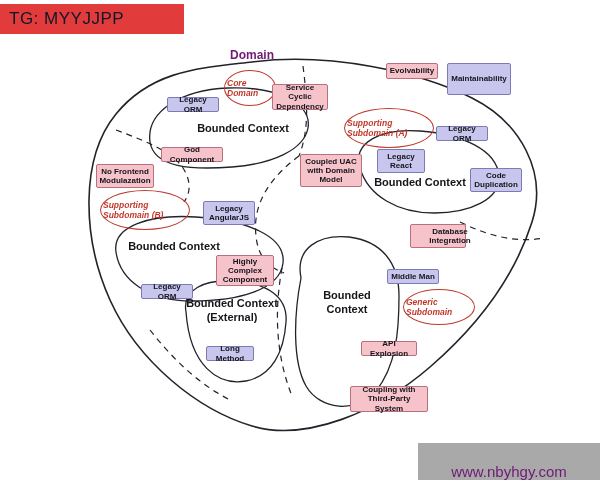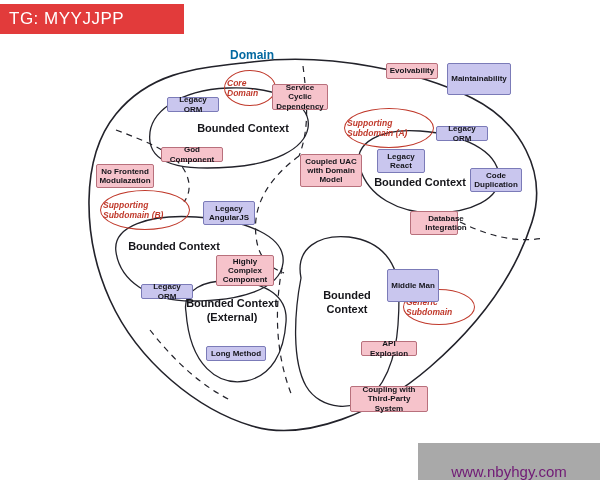--- a/index.html
+++ b/index.html
@@ -4,39 +4,39 @@
 <style>
   html,body{margin:0;padding:0;}
   body{
     width:600px;height:480px;overflow:hidden;background:#fff;
     font-family:"Liberation Sans",sans-serif;
   }
   .stage{position:relative;width:600px;height:480px;background:#fff;}
 
   .banner{
     position:absolute;left:0;top:4px;width:184px;height:30px;
-    background:var(--banner-red,#e23b3b);color:#ffffff;
+    background:var(--banner-red,#e23b3b);color:#0f172a;
     display:flex;align-items:center;padding-left:9px;box-sizing:border-box;
     font-size:17px;letter-spacing:.5px;
   }
   .footer{
     position:absolute;right:0;bottom:0;width:182px;height:37px;
     background:var(--footer-gray,#a9a9a9);color:#701a75;
     display:flex;align-items:flex-end;justify-content:center;font-size:15px;
   }
 
   svg.blobs{position:absolute;left:0;top:0;width:600px;height:480px;}
   svg.blobs path{fill:none;stroke:#22222a;}
   .outer{stroke-width:1.6;}
   .bc{stroke-width:1.3;}
   .dash{stroke-width:1.2;stroke-dasharray:6 5;}
 
   .domain-label{
     position:absolute;left:212px;top:48px;width:80px;text-align:center;
-    font-size:12px;font-weight:bold;color:#0369a1;
+    font-size:12px;font-weight:bold;color:#701a75;
   }
   .ctx-label{
     position:absolute;font-weight:bold;font-size:11px;color:#15151a;
     text-align:center;line-height:1.3;
   }
   .subdomain{
     position:absolute;border:1.6px solid var(--red-accent,#c0392b);
     border-radius:50%;color:var(--red-accent,#c0392b);
     display:flex;align-items:center;justify-content:center;text-align:left;
     font-size:8.5px;font-weight:bold;font-style:italic;line-height:1.2;
@@ -93,21 +93,21 @@
   <div class="node purple" style="left:447px;top:63px;width:64px;height:32px;">Maintainability</div>
   <div class="node pink" style="left:272px;top:84px;width:56px;height:26px;">Service Cyclic Dependency</div>
   <div class="node purple" style="left:167px;top:97px;width:52px;height:15px;">Legacy ORM</div>
   <div class="node pink" style="left:161px;top:147px;width:62px;height:15px;">God Component</div>
   <div class="node purple" style="left:436px;top:126px;width:52px;height:15px;">Legacy ORM</div>
   <div class="node pink" style="left:300px;top:154px;width:62px;height:33px;">Coupled UAC with Domain Model</div>
   <div class="node purple" style="left:377px;top:149px;width:48px;height:24px;">Legacy React</div>
   <div class="node purple" style="left:470px;top:168px;width:52px;height:24px;">Code Duplication</div>
   <div class="node pink" style="left:96px;top:164px;width:58px;height:24px;">No Frontend Modulazation</div>
   <div class="node purple" style="left:203px;top:201px;width:52px;height:24px;">Legacy AngularJS</div>
-  <div class="node pink" style="left:410px;top:211px;width:48px;height:24px;padding-left:26px;">Database Integration</div>
+  <div class="node pink" style="left:410px;top:224px;width:56px;height:24px;padding-left:26px;">Database Integration</div>
   <div class="node pink" style="left:216px;top:255px;width:58px;height:31px;">Highly Complex Component</div>
   <div class="node purple" style="left:141px;top:284px;width:52px;height:15px;">Legacy ORM</div>
-  <div class="node purple" style="left:387px;top:269px;width:52px;height:33px;">Middle Man</div>
-  <div class="node purple" style="left:206px;top:346px;width:60px;height:15px;">Long Method</div>
+  <div class="node purple" style="left:387px;top:269px;width:52px;height:15px;">Middle Man</div>
+  <div class="node purple" style="left:206px;top:346px;width:48px;height:15px;">Long Method</div>
   <div class="node pink" style="left:361px;top:341px;width:56px;height:15px;">API Explosion</div>
   <div class="node pink" style="left:317px;top:386px;width:78px;height:26px;margin-left:33px;">Coupling with Third-Party System</div>
 
 </div>
 
 </body></html>

